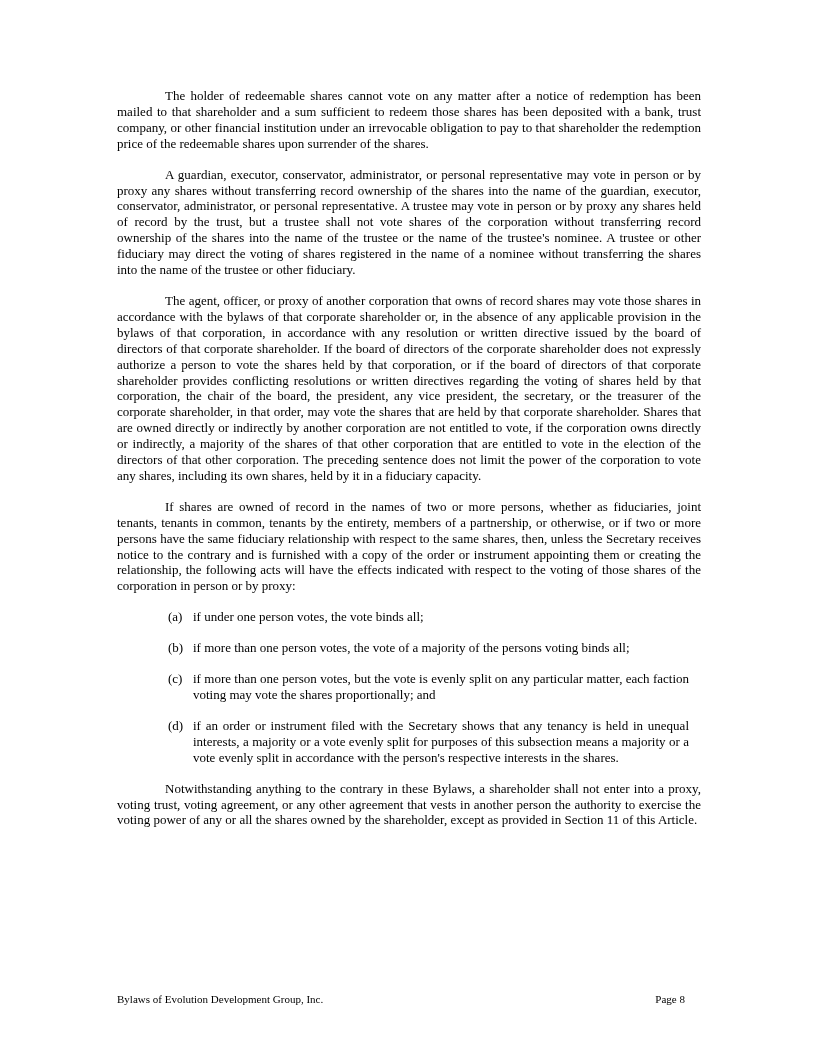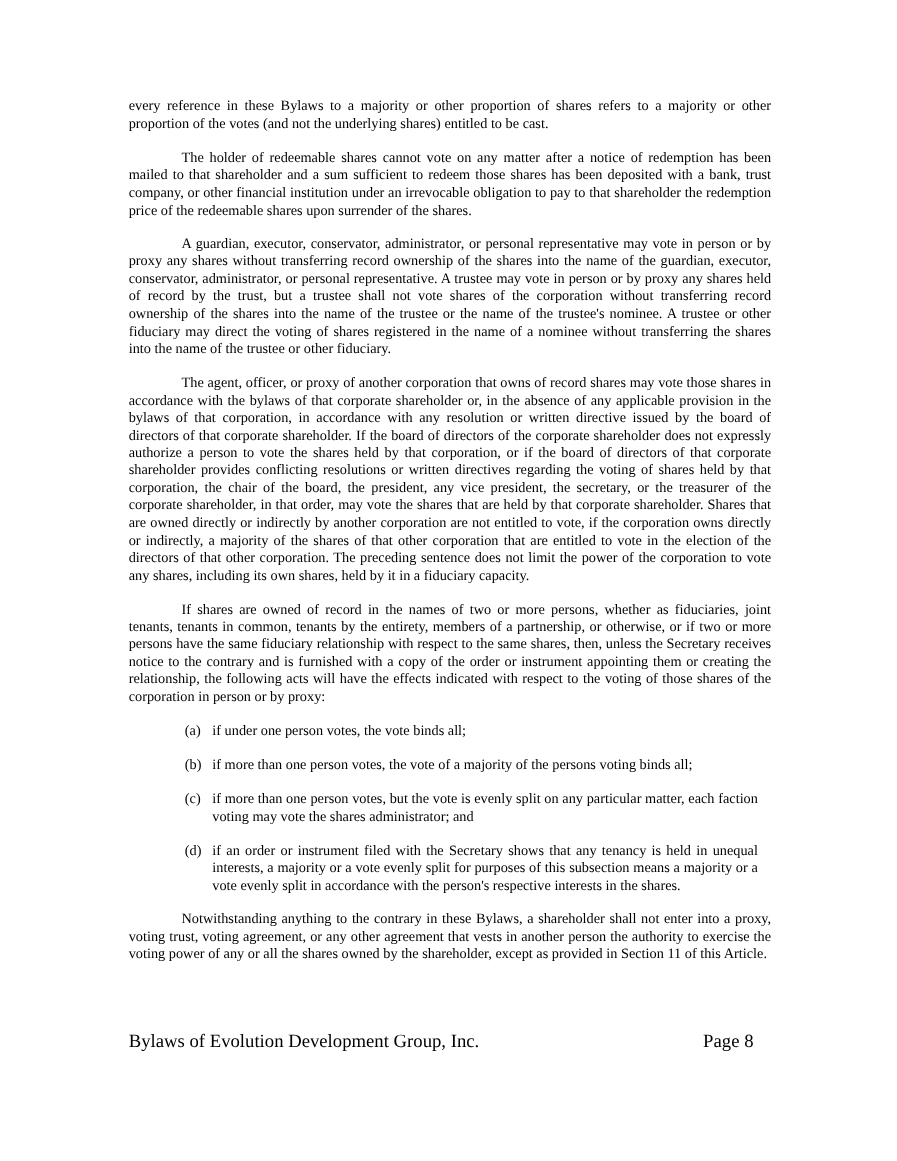--- a/index.html
+++ b/index.html
@@ -36,52 +36,51 @@
     width: 25px;
   }
   .list-item .item-text {
     flex: 1;
     text-align: justify;
     padding-right: 12px;
   }
   .footer {
     position: absolute;
     left: 117px;
-    top: 940px;
+    top: 993px;
     width: 584px;
     display: flex;
     justify-content: space-between;
-    font-size: 17px;
+    font-size: 11px;
     line-height: 13px;
   }
   .footer .right { padding-right: 16px; }
 </style>
 </head>
 <body>
 
 <div class="page">
   <main class="body-text">
-    <p class="para">every reference in these Bylaws to a majority or other proportion of shares refers to a majority or other proportion of the votes (and not the underlying shares) entitled to be cast.</p>
     <p class="para indent">The holder of redeemable shares cannot vote on any matter after a notice of redemption has been mailed to that shareholder and a sum sufficient to redeem those shares has been deposited with a bank, trust company, or other financial institution under an irrevocable obligation to pay to that shareholder the redemption price of the redeemable shares upon surrender of the shares.</p>
     <p class="para indent">A guardian, executor, conservator, administrator, or personal representative may vote in person or by proxy any shares without transferring record ownership of the shares into the name of the guardian, executor, conservator, administrator, or personal representative.  A trustee may vote in person or by proxy any shares held of record by the trust, but a trustee shall not vote shares of the corporation without transferring record ownership of the shares into the name of the trustee or the name of the trustee's nominee.  A trustee or other fiduciary may direct the voting of shares registered in the name of a nominee without transferring the shares into the name of the trustee or other fiduciary.</p>
     <p class="para indent">The agent, officer, or proxy of another corporation that owns of record shares may vote those shares in accordance with the bylaws of that corporate shareholder or, in the absence of any applicable provision in the bylaws of that corporation, in accordance with any resolution or written directive issued by the board of directors of that corporate shareholder.  If the board of directors of the corporate shareholder does not expressly authorize a person to vote the shares held by that corporation, or if the board of directors of that corporate shareholder provides conflicting resolutions or written directives regarding the voting of shares held by that corporation, the chair of the board, the president, any vice president, the secretary, or the treasurer of the corporate shareholder, in that order, may vote the shares that are held by that corporate shareholder.  Shares that are owned directly or indirectly by another corporation are not entitled to vote, if the corporation owns directly or indirectly, a majority of the shares of that other corporation that are entitled to vote in the election of the directors of that other corporation.  The preceding sentence does not limit the power of the corporation to vote any shares, including its own shares, held by it in a fiduciary capacity.</p>
     <p class="para indent">If shares are owned of record in the names of two or more persons, whether as fiduciaries, joint tenants, tenants in common, tenants by the entirety, members of a partnership, or otherwise, or if two or more persons have the same fiduciary relationship with respect to the same shares, then, unless the Secretary receives notice to the contrary and is furnished with a copy of the order or instrument appointing them or creating the relationship, the following acts will have the effects indicated with respect to the voting of those shares of the corporation in person or by proxy:</p>
 
     <div class="sub-list">
       <div class="list-item">
         <span class="marker">(a)</span>
         <span class="item-text">if under one person votes, the vote binds all;</span>
       </div>
       <div class="list-item">
         <span class="marker">(b)</span>
         <span class="item-text">if more than one person votes, the vote of a majority of the persons voting binds all;</span>
       </div>
       <div class="list-item">
         <span class="marker">(c)</span>
-        <span class="item-text">if more than one person votes, but the vote is evenly split on any particular matter, each faction voting may vote the shares administrator; and</span>
+        <span class="item-text">if more than one person votes, but the vote is evenly split on any particular matter, each faction voting may vote the shares proportionally; and</span>
       </div>
       <div class="list-item">
         <span class="marker">(d)</span>
         <span class="item-text">if an order or instrument filed with the Secretary shows that any tenancy is held in unequal interests, a majority or a vote evenly split for purposes of this subsection means a majority or a vote evenly split in accordance with the person's respective interests in the shares.</span>
       </div>
     </div>
 
     <p class="para indent">Notwithstanding anything to the contrary in these Bylaws, a shareholder shall not enter into a proxy, voting trust, voting agreement, or any other agreement that vests in another person the authority to exercise the voting power of any or all the shares owned by the shareholder, except as provided in Section 11 of this Article.</p>
   </main>
 

